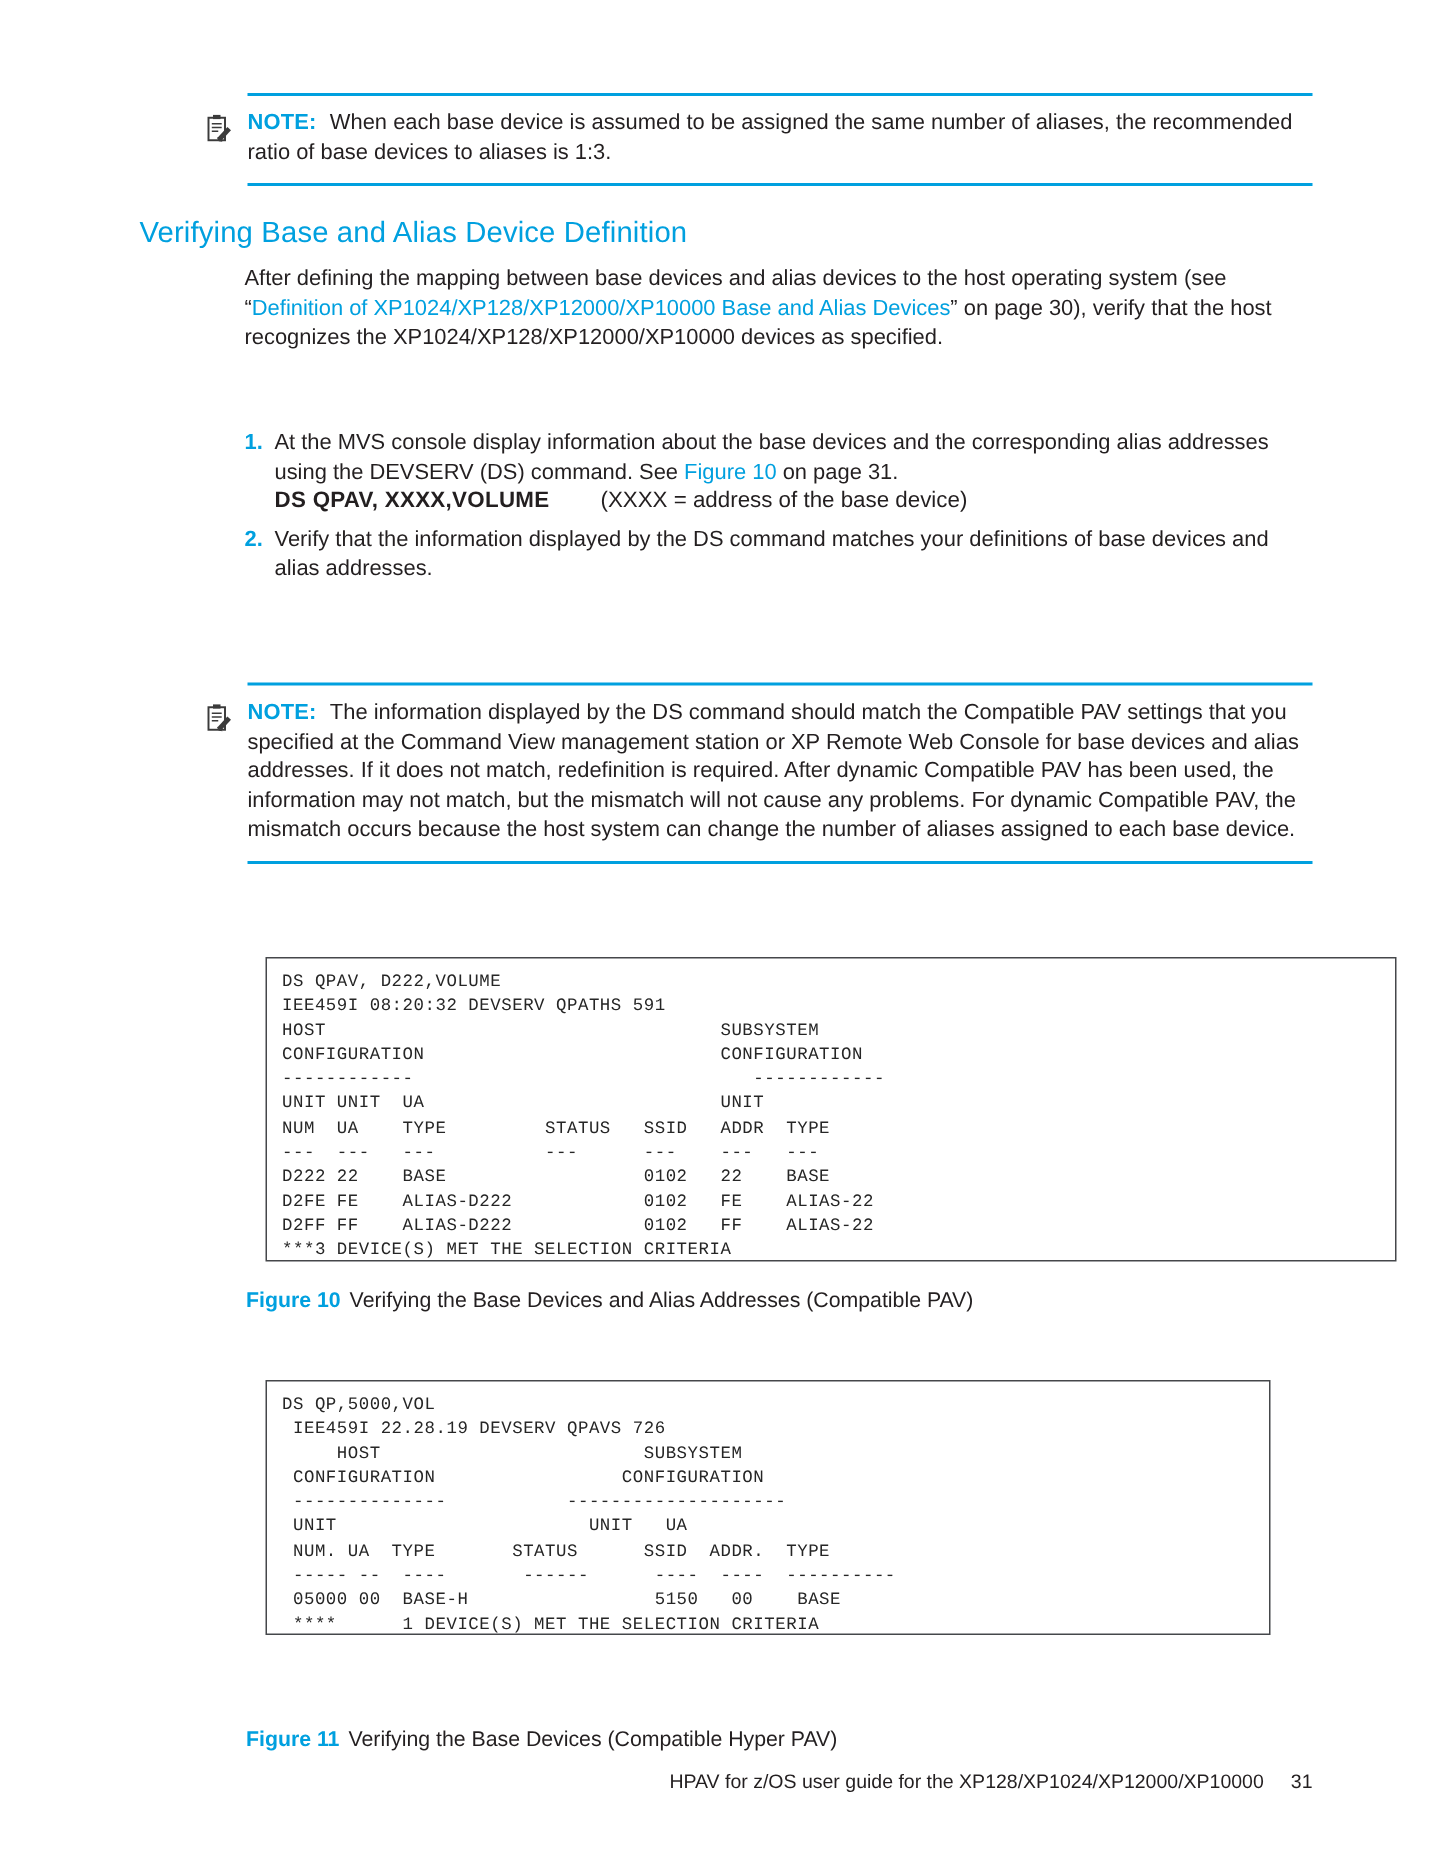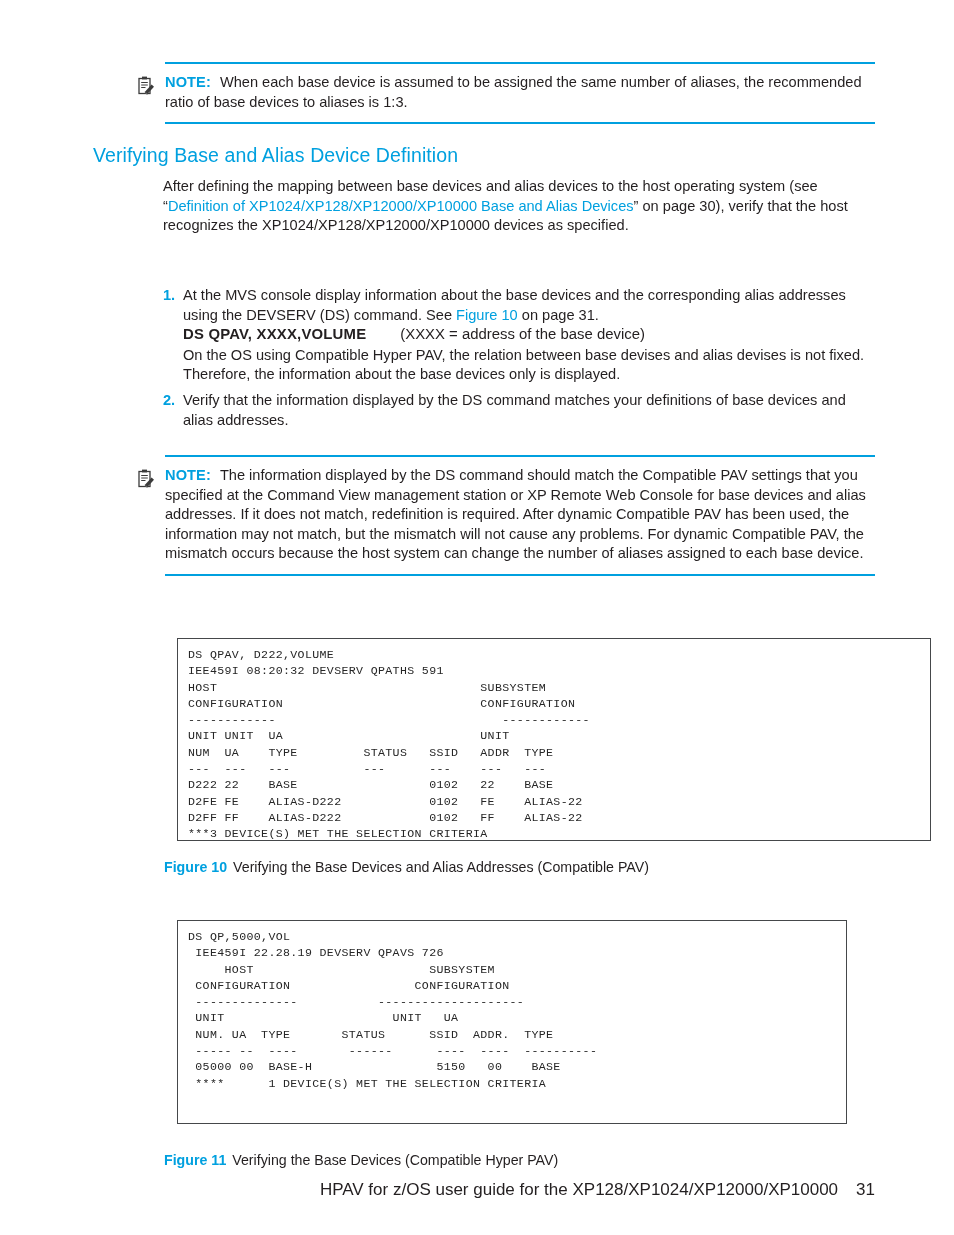--- a/index.html
+++ b/index.html
@@ -141,21 +141,21 @@
   }
   .fig-gap { display: inline-block; width: 6px; }
 
   
   .footer {
     position: absolute;
     left: 0;
     top: 1180px;
     width: 875px;
     text-align: right;
-    font-size: 17px;
+    font-size: 13px;
     color: #231f20;
   }
   .footer .pg { display: inline-block; margin-left: 18px; }
 </style>
 </head>
 <body>
 
 <div class="page">
 
   <div class="note-block" style="left:165px; top:62px; width:710px;">
@@ -187,21 +187,20 @@
 
 
   <div class="olist">
 
     <div class="oitem">
       <span class="onum">1.</span>
       <span>At the MVS console display information about the base devices and the corresponding alias addresses using the DEVSERV (DS) command. See </span><span class="link">Figure 10</span><span> on page 31.</span>
       <div class="cmd-line">
         <span>DS QPAV, XXXX,VOLUME</span><span class="cmd-spacer"></span><span class="cmd-arg">(XXXX = address of the base device)</span>
       </div>
-      <div class="sub-para">On the OS using Compatible Hyper PAV, the relation between base devises and alias devises is not fixed. Therefore, the information about the base devices only is displayed.</div>
     </div>
 
     <div class="oitem item2">
       <span class="onum">2.</span>
       <span>Verify that the information displayed by the DS command matches your definitions of base devices and alias addresses.</span>
     </div>
 
   </div>
 
   <div class="note-block" style="left:165px; top:455px; width:710px;">
@@ -237,21 +236,21 @@
 D222 22    BASE                  0102   22    BASE
 D2FE FE    ALIAS-D222            0102   FE    ALIAS-22
 D2FF FF    ALIAS-D222            0102   FF    ALIAS-22
 ***3 DEVICE(S) MET THE SELECTION CRITERIA</pre>
   </div>
 
   <div class="fig-caption" style="left:164px; top:859px;text-align:center;">
     <span class="fig-num">Figure 10</span><span class="fig-gap"></span><span>Verifying the Base Devices and Alias Addresses (Compatible PAV)</span>
   </div>
 
-  <div class="code-box" style="left:177px; top:920px; width:670px; height:204px;">
+  <div class="code-box" style="left:177px; top:920px; width:670px; height:170px;">
     <pre>DS QP,5000,VOL
  IEE459I 22.28.19 DEVSERV QPAVS 726
      HOST                        SUBSYSTEM
  CONFIGURATION                 CONFIGURATION
  --------------           --------------------
  UNIT                       UNIT   UA
  NUM. UA  TYPE       STATUS      SSID  ADDR.  TYPE
  ----- --  ----       ------      ----  ----  ----------
  05000 00  BASE-H                 5150   00    BASE
  ****      1 DEVICE(S) MET THE SELECTION CRITERIA</pre>

